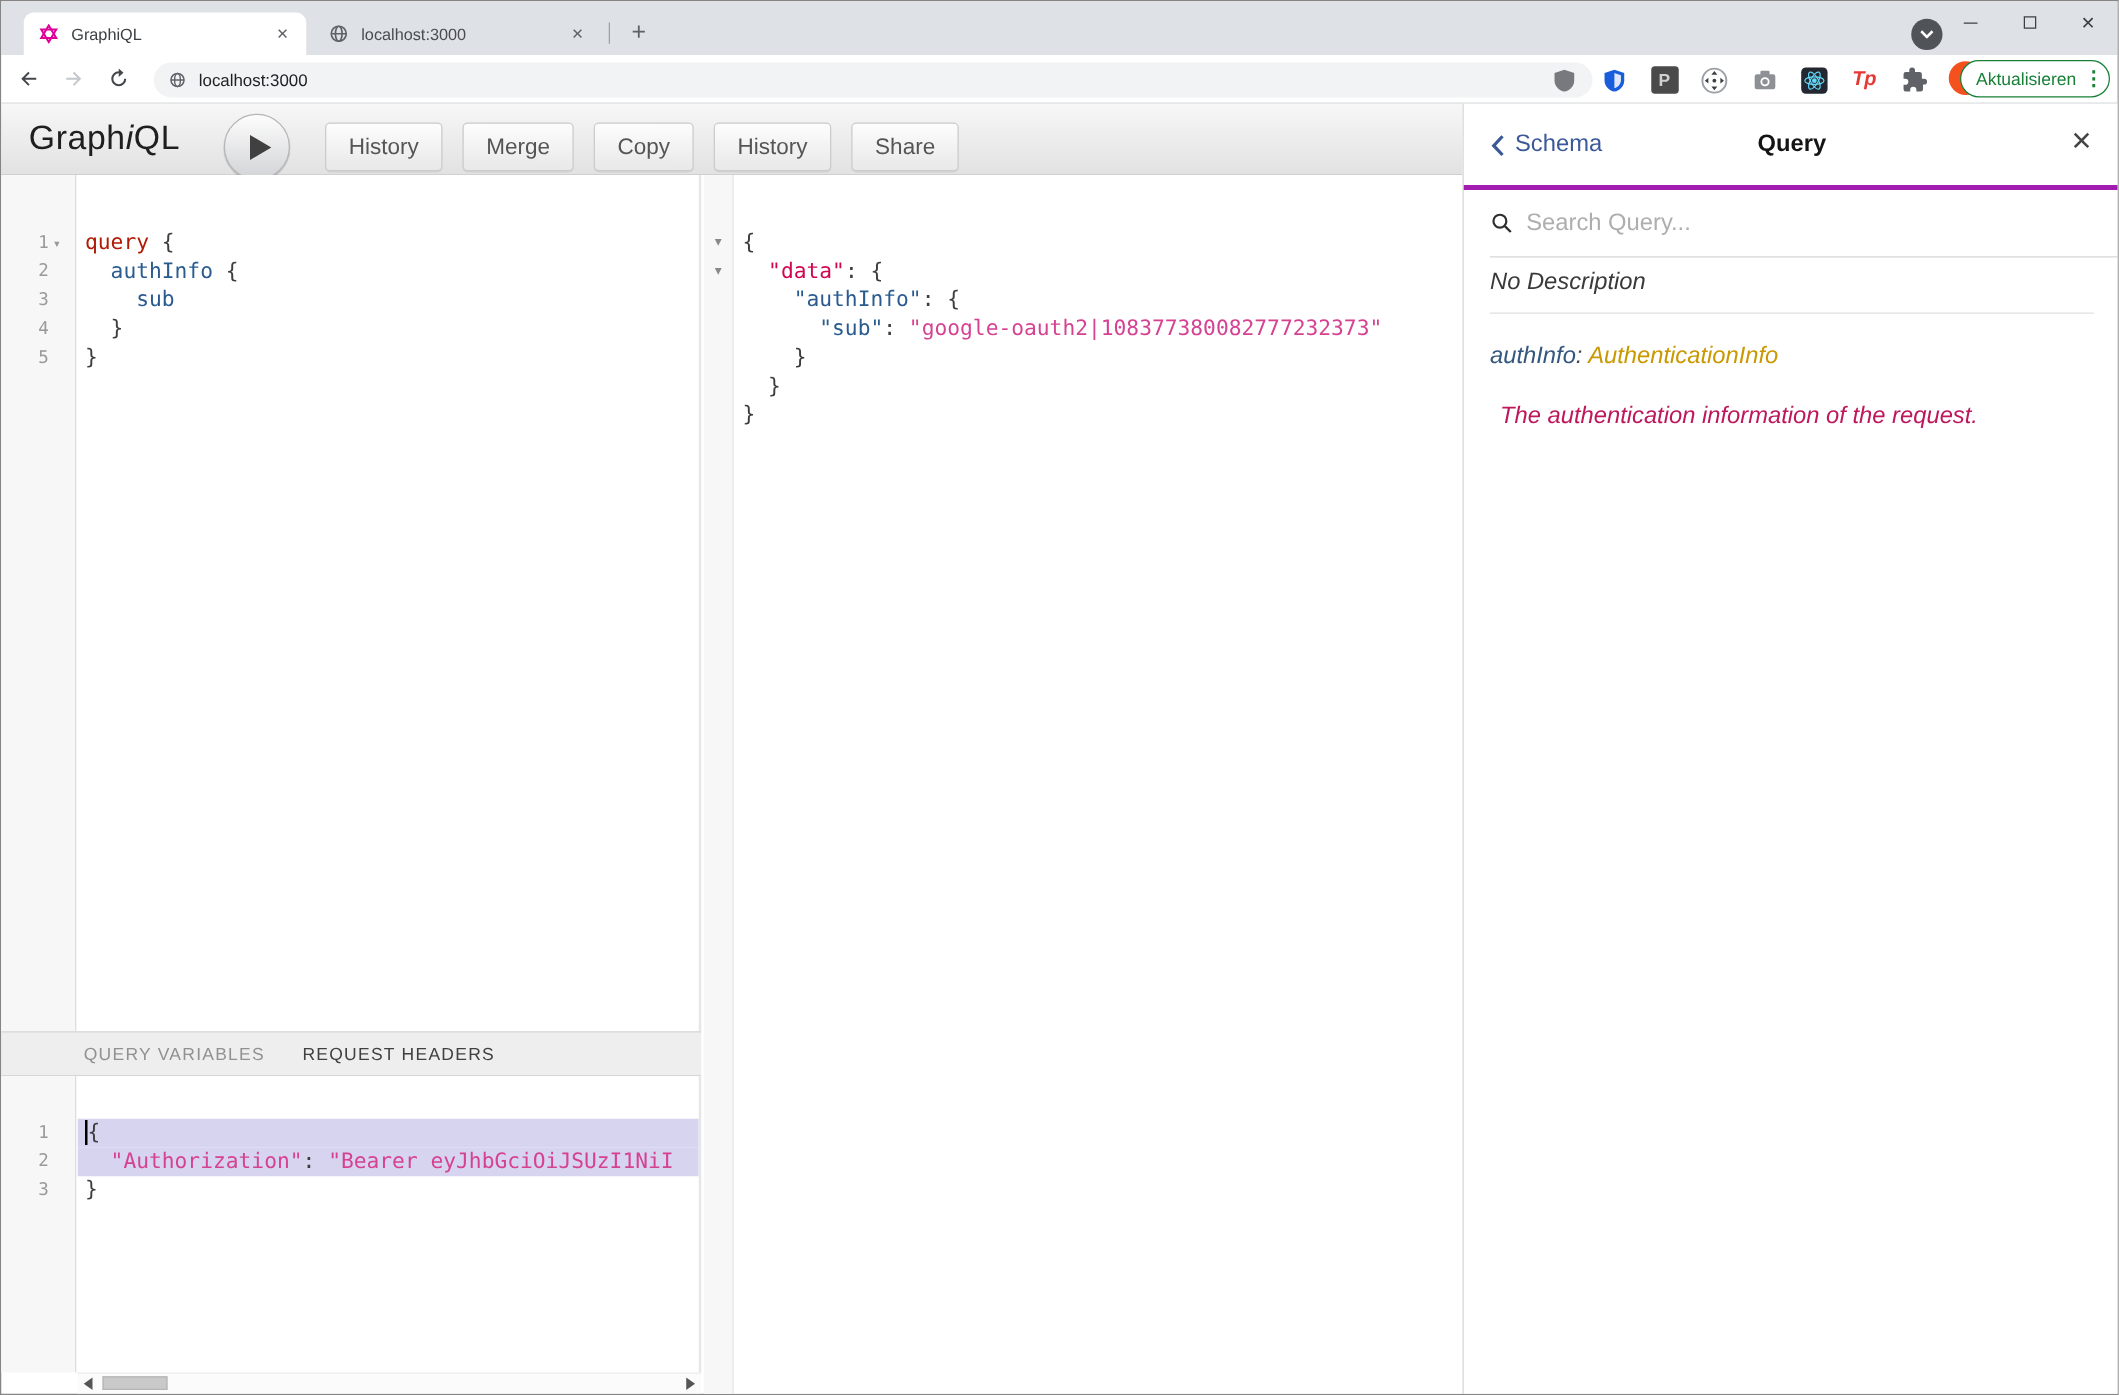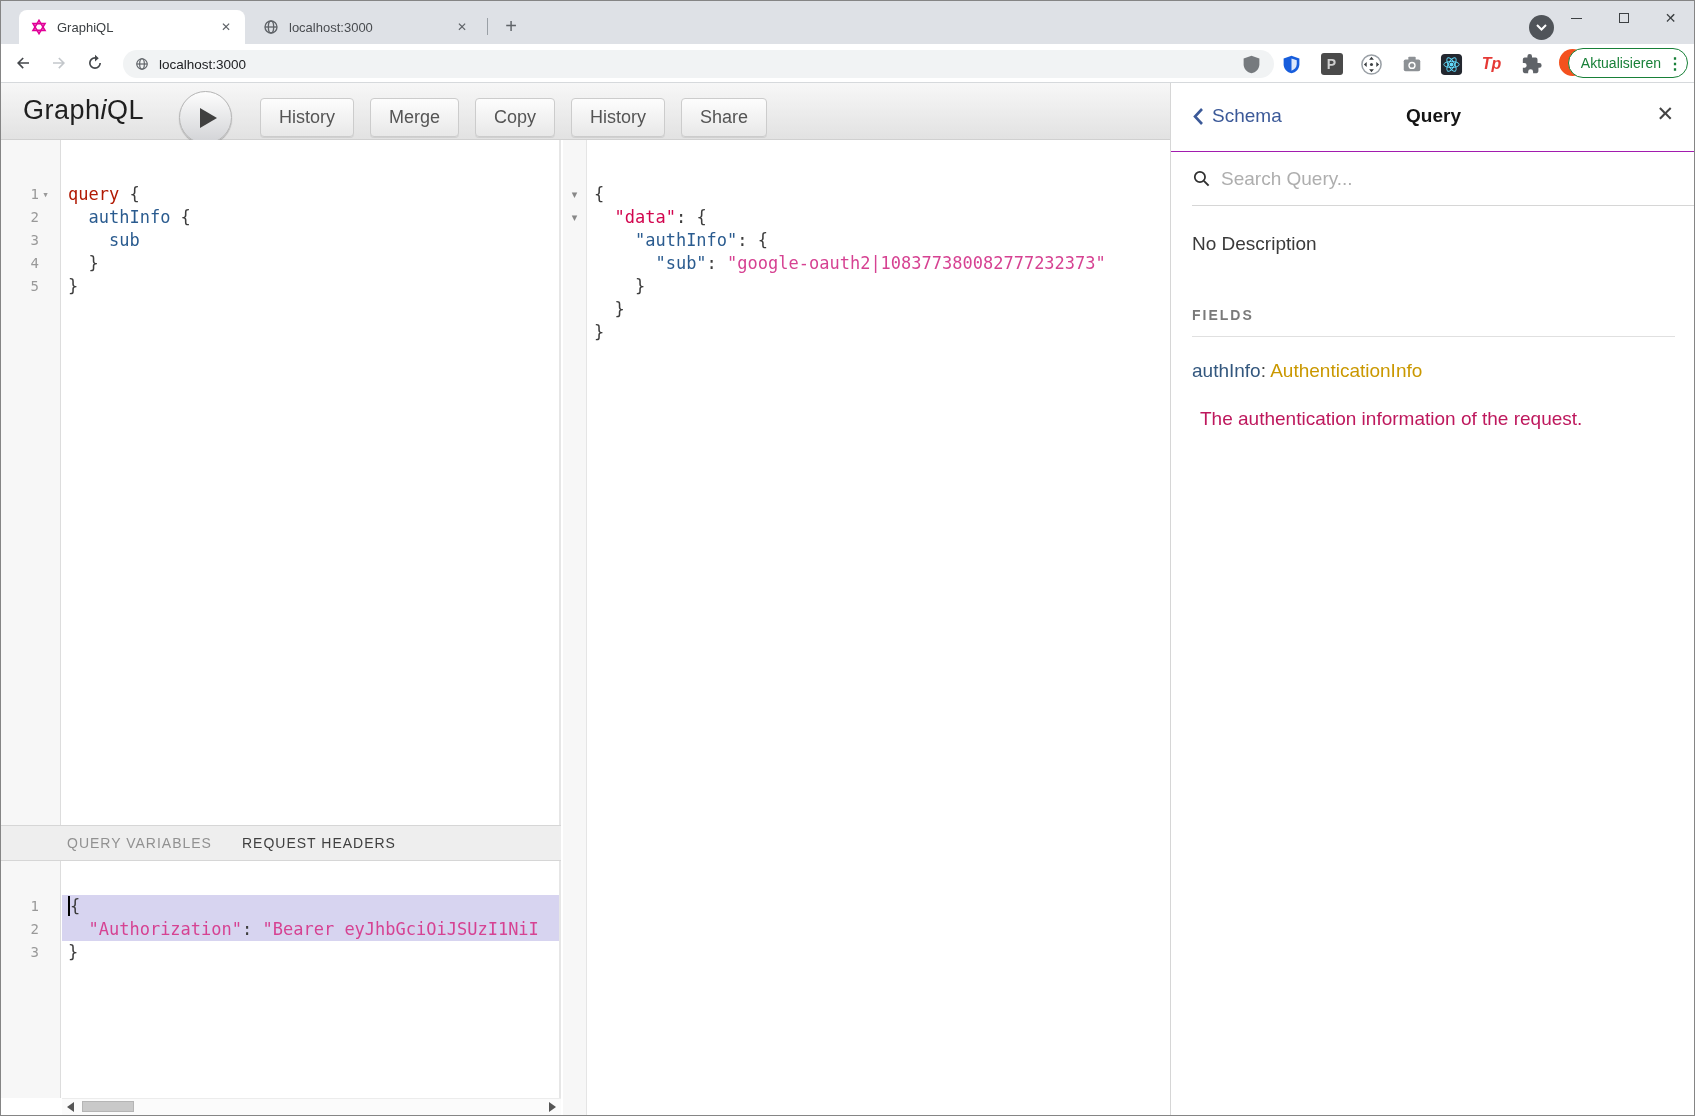--- a/index.html
+++ b/index.html
@@ -69,28 +69,28 @@
   .hs-arrow { position:absolute; top:3px; width:0; height:0; border-top:5px solid transparent; border-bottom:5px solid transparent; }
   .hs-left { left:5px; border-right:7px solid #555; }
   .hs-right { right:5px; border-left:7px solid #555; }
   .hs-thumb { position:absolute; left:20px; top:2px; width:52px; height:11px; background:#c9c9c9; border:1px solid #b5b5b5; }
   .result-pane { position:absolute; left:562px; top:139px; width:607px; height:977px; background:#fff; }
   .r-gutter { position:absolute; left:0; top:0; bottom:0; width:24px; background:#f7f7f7; border-right:1px solid #e5e5e5; }
   .fold-line { height:23px; line-height:23px; text-align:center; font-size:11px; color:#888; }
   .r-code { position:absolute; left:25px; top:0; right:0; bottom:0; font-family:"DejaVu Sans Mono", monospace; font-size:17px; line-height:23px; white-space:pre; overflow:hidden; }
   
   .docs { position:absolute; left:1169px; top:82px; width:526px; height:1034px; background:#fff; border-left:1px solid #d6d6d6; }
-  .docs-header { position:absolute; left:0; top:0; width:100%; height:69px; border-bottom:1px solid #a21caf; }
+  .docs-header { position:absolute; left:0; top:0; width:100%; height:69px; border-bottom:4px solid #a21caf; }
   .docs-back { position:absolute; left:21px; top:22px; display:flex; align-items:center; gap:8px; color:#3b5998; font-size:19px; }
   .docs-title { position:absolute; left:0; top:22px; width:100%; text-align:center; font-size:19px; font-weight:bold; color:#141414; }
   .docs-close { position:absolute; right:22px; top:20px; font-size:21px; color:#444; line-height:1; }
   .docs-search { position:absolute; left:21px; top:69px; right:0; height:54px; border-bottom:1px solid #d6d6d6; display:flex; align-items:center; gap:10px; }
   .docs-search input { border:0; outline:0; font-size:19px; font-family:"Liberation Sans", sans-serif; color:#333; width:380px; background:transparent; }
   .docs-search input::placeholder { color:#aeaeae; }
-  .docs-body { position:absolute; left:21px; top:123px; right:21px; }
+  .docs-body { position:absolute; left:21px; top:105px; right:21px;font-style:italic; }
   .no-desc { margin-top:27px; font-size:19px; color:#3a3a3a; }
   .fields-hd { margin-top:52px; font-size:14px; font-weight:bold; letter-spacing:2px; color:#7a7a7a; }
   .fields-div { margin-top:13px; height:1px; background:#e0e0e0; }
   .field-row { margin-top:23px; font-size:19px; }
   .field-name { color:#33577e; }
   .field-colon { color:#444; }
   .type-name { color:#ca9800; }
   .field-desc { margin-top:26px; margin-left:8px; font-size:19px; color:#be185d; }
 </style>
 </head>
@@ -307,21 +307,20 @@
     </div>
     <div class="docs-search">
       <svg width="19" height="19" viewBox="0 0 24 24">
         <circle cx="10" cy="10" r="6.5" fill="none" stroke="#2f2f2f" stroke-width="2.2"></circle>
         <line x1="15" y1="15" x2="21" y2="21" stroke="#2f2f2f" stroke-width="2.4"></line>
       </svg>
       <input type="text" placeholder="Search Query..." style="">
     </div>
     <div class="docs-body">
       <div class="no-desc">No Description</div>
-      <div class="fields-hd">FIELDS</div>
       <div class="fields-div"></div>
       <div class="field-row">
         <span class="field-name">authInfo</span><span class="field-colon">: </span><span class="type-name">AuthenticationInfo</span>
       </div>
       <div class="field-desc">The authentication information of the request.</div>
     </div>
   </div>
 
 </div>
 

